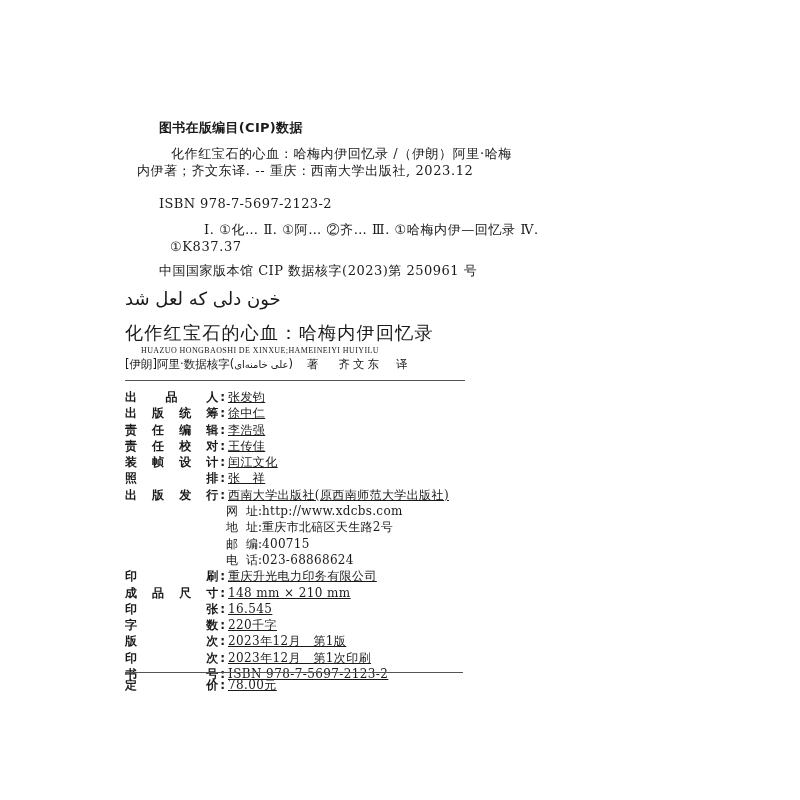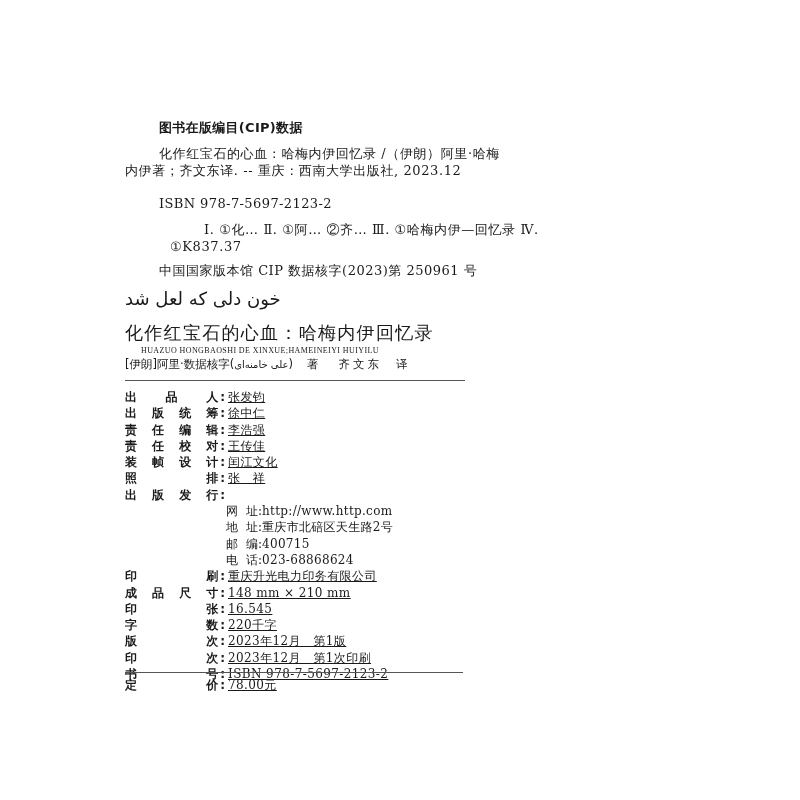--- a/index.html
+++ b/index.html
@@ -17,21 +17,21 @@
     }
     .abs { position: absolute; white-space: nowrap; }
 
     
     .cip-heading {
       left: 159px; top: 119px;
       font-family: "DejaVu Sans", "Liberation Sans", sans-serif;
       font-size: 13px; font-weight: 600; letter-spacing: 0.3px;
     }
     .cip-para {
-      left: 125px; top: 145px; width: 385px;
+      left: 137px; top: 145px; width: 385px;
       font-size: 13px; line-height: 17px; white-space: normal;
       text-indent: 34px; letter-spacing: 0.6px;
     }
     .cip-isbn {
       left: 159px; top: 196px; font-size: 13px; letter-spacing: 0.4px;
     }
     .cip-class {
       left: 125px; top: 221px; width: 390px;
       font-size: 13px; line-height: 17px; white-space: normal;
       text-indent: 34px; letter-spacing: 0.6px; margin-left: 45px;
@@ -164,30 +164,31 @@
         </div>
         <div class="credit-value">张　祥</div>
       </div>
       <div class="credit-row">
         <div class="credit-label">
           <span class="ch"><span>出</span></span>
           <span class="ch"><span>版</span></span>
           <span class="ch"><span>发</span></span>
           <span class="ch"><span>行</span><span class="colon">:</span></span>
         </div>
+        <div class="credit-value">西南大学出版社(原西南师范大学出版社)</div>
       </div>
     </div>
   <div id="contact-rows">
       <div class="sub-row">
         <div class="sub-label">
           <span class="ch">网</span>
           <span class="ch">址</span>
         </div>
         <span>:</span>
-        <div class="sub-value">http://www.http.com</div>
+        <div class="sub-value">http://www.xdcbs.com</div>
       </div>
       <div class="sub-row">
         <div class="sub-label">
           <span class="ch">地</span>
           <span class="ch">址</span>
         </div>
         <span>:</span>
         <div class="sub-value">重庆市北碚区天生路2号</div>
       </div>
       <div class="sub-row">

